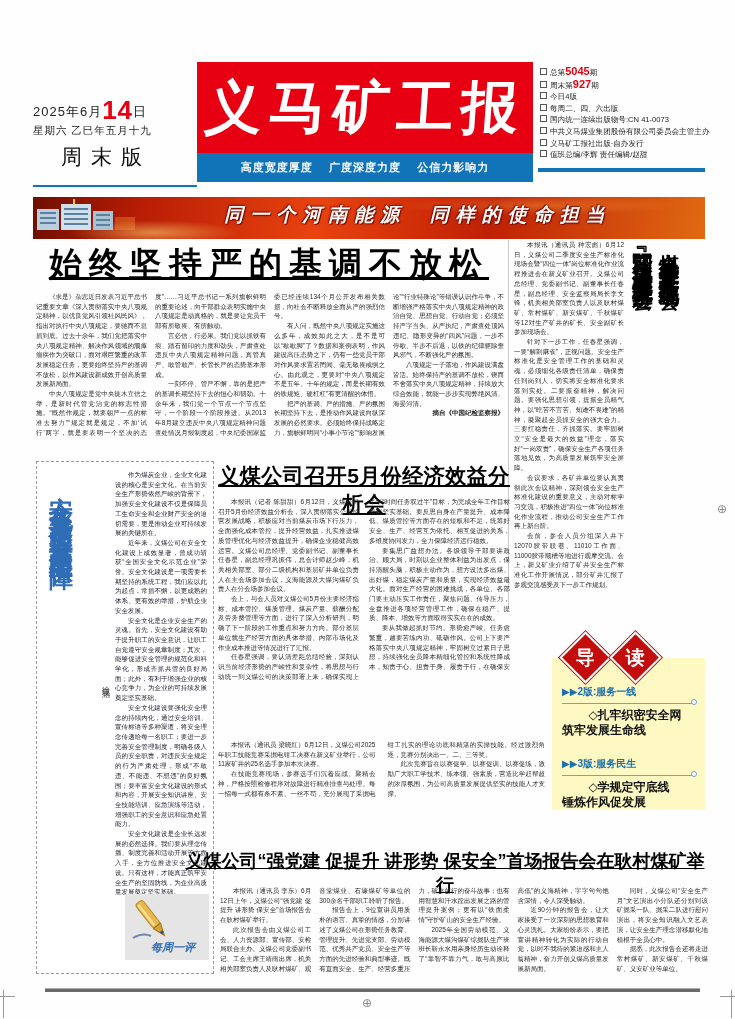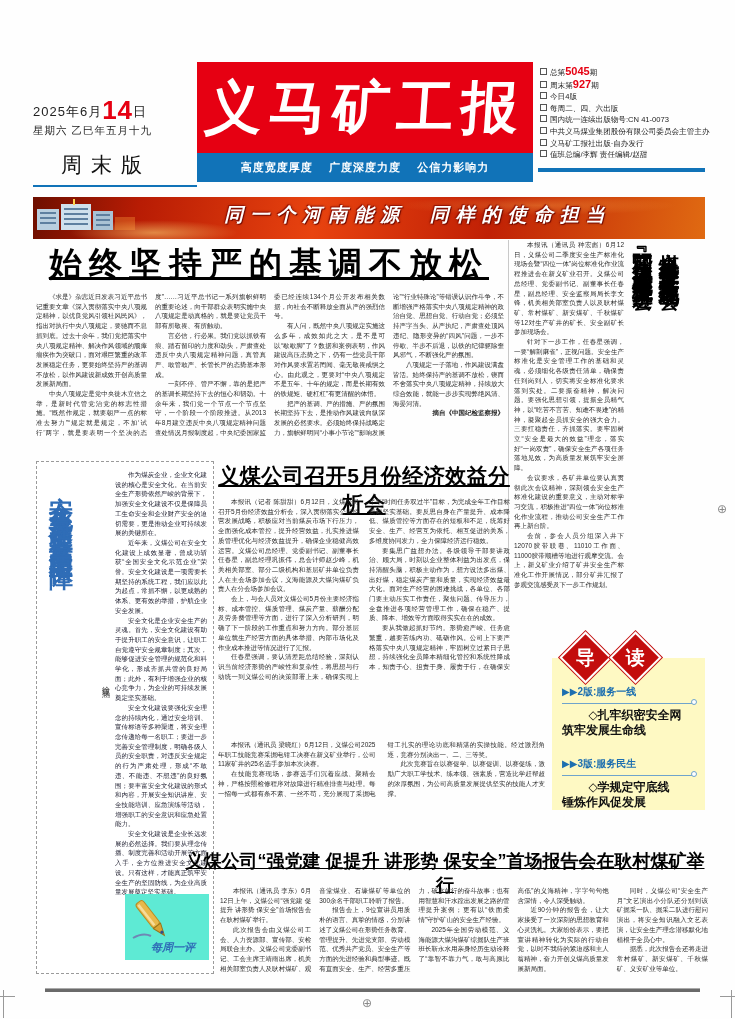--- a/index.html
+++ b/index.html
@@ -2,22 +2,22 @@
 <html><head>
 <meta charset="utf-8">
 <style>
   html,body{margin:0;padding:0;background:#f4f4f2;}
   #page{position:relative;width:735px;height:1019px;background:#fefefe;overflow:hidden;
         font-family:"Liberation Sans","DejaVu Sans",sans-serif;color:#222;}
   
   .date-block{position:absolute;left:33px;top:100px;width:164px;height:88px;}
   .date-line{font-size:13px;color:#222;letter-spacing:1px;}
   .date-day{font-size:26px;color:#e60012;font-weight:700;line-height:20px;vertical-align:-3px;}
-  .weekday-line{font-size:10.5px;margin-top:3px;letter-spacing:1px;color:#222;}
-  .edition-label{font-size:21px;letter-spacing:9px;margin-top:13px;margin-left:28px;color:#111;}
+  .weekday-line{font-size:10.5px;margin-top:3px;letter-spacing:1px;color:#222;font-family:Liberation Serif, serif;}
+  .edition-label{font-size:21px;letter-spacing:9px;margin-top:5px;margin-left:28px;color:#111;}
   .date-underline{position:absolute;left:33px;top:185px;width:164px;height:0;border-top:2px solid #1173b8;}
   .masthead-box{position:absolute;left:197px;top:62px;width:336px;height:91px;background:#e60012;
                 display:flex;align-items:center;justify-content:center;}
   .masthead-title{font-family:"Liberation Serif","DejaVu Serif",serif;font-weight:700;color:#fff;
                   font-size:57px;letter-spacing:7px;transform:skewX(-4deg);white-space:nowrap;line-height:1;}
   .slogan-strip{position:absolute;left:197px;top:153px;width:336px;height:29px;background:#1173b8;
                 display:flex;align-items:center;justify-content:center;}
   .slogan-text{color:#fff;font-size:11px;font-weight:700;letter-spacing:1px;white-space:pre;}
   .info-rule{position:absolute;left:538px;top:168px;width:167px;height:4px;background:#1173b8;}
   .pub-info{position:absolute;left:540px;top:66px;width:170px;list-style:none;margin:0;padding:0;}
@@ -60,21 +60,21 @@
   .guide-rule i{position:absolute;right:-2px;bottom:-2px;width:4px;height:4px;border:1px solid #6fa4cc;border-radius:50%;background:#fff;}
   .guide-l1{font-size:12px;font-weight:700;color:#111;text-indent:2.2em;line-height:15px;}
   .guide-l2{font-size:12px;font-weight:700;color:#111;line-height:15px;}
   
   .commentary-box{position:absolute;left:36px;top:461px;width:176px;height:511px;border:1px dashed #9a9a9a;background:#fff;}
   .commentary-title{position:absolute;left:12px;top:16px;height:480px;writing-mode:vertical-rl;
       font-family:"Liberation Serif","DejaVu Serif",serif;font-weight:700;color:#2f6db7;
       font-size:24px;letter-spacing:4px;line-height:1;}
   .commentary-author{position:absolute;left:62px;top:218px;writing-mode:vertical-rl;font-size:8px;color:#444;letter-spacing:2px;}
   .commentary-body{position:absolute;left:78px;top:8px;width:92px;height:494px;color:#223;}
-  .weekly-badge{position:absolute;left:88px;top:432px;width:84px;height:66px;background:#5eead4;}
+  .weekly-badge{position:absolute;left:88px;top:432px;width:84px;height:66px;background:#e5e5e5;}
   .weekly-label{position:absolute;left:26px;top:46px;color:#2f6db7;font-weight:700;font-size:11px;
       font-family:"Liberation Serif","DejaVu Serif",serif;font-style:italic;white-space:nowrap;}
   
   .economy-headline{position:absolute;left:218px;top:462px;width:292px;font-size:21px;letter-spacing:0.5px;}
   .economy-body{position:absolute;left:218px;top:497px;width:292px;height:192px;column-count:2;column-gap:10px;}
   
   .skills-headline{position:absolute;left:218px;top:702px;width:327px;font-size:18.5px;}
   .skills-body{position:absolute;left:218px;top:740px;width:327px;height:102px;column-count:2;column-gap:12px;}
   
   .report-headline{position:absolute;left:182px;top:849px;width:526px;font-size:18px;}

